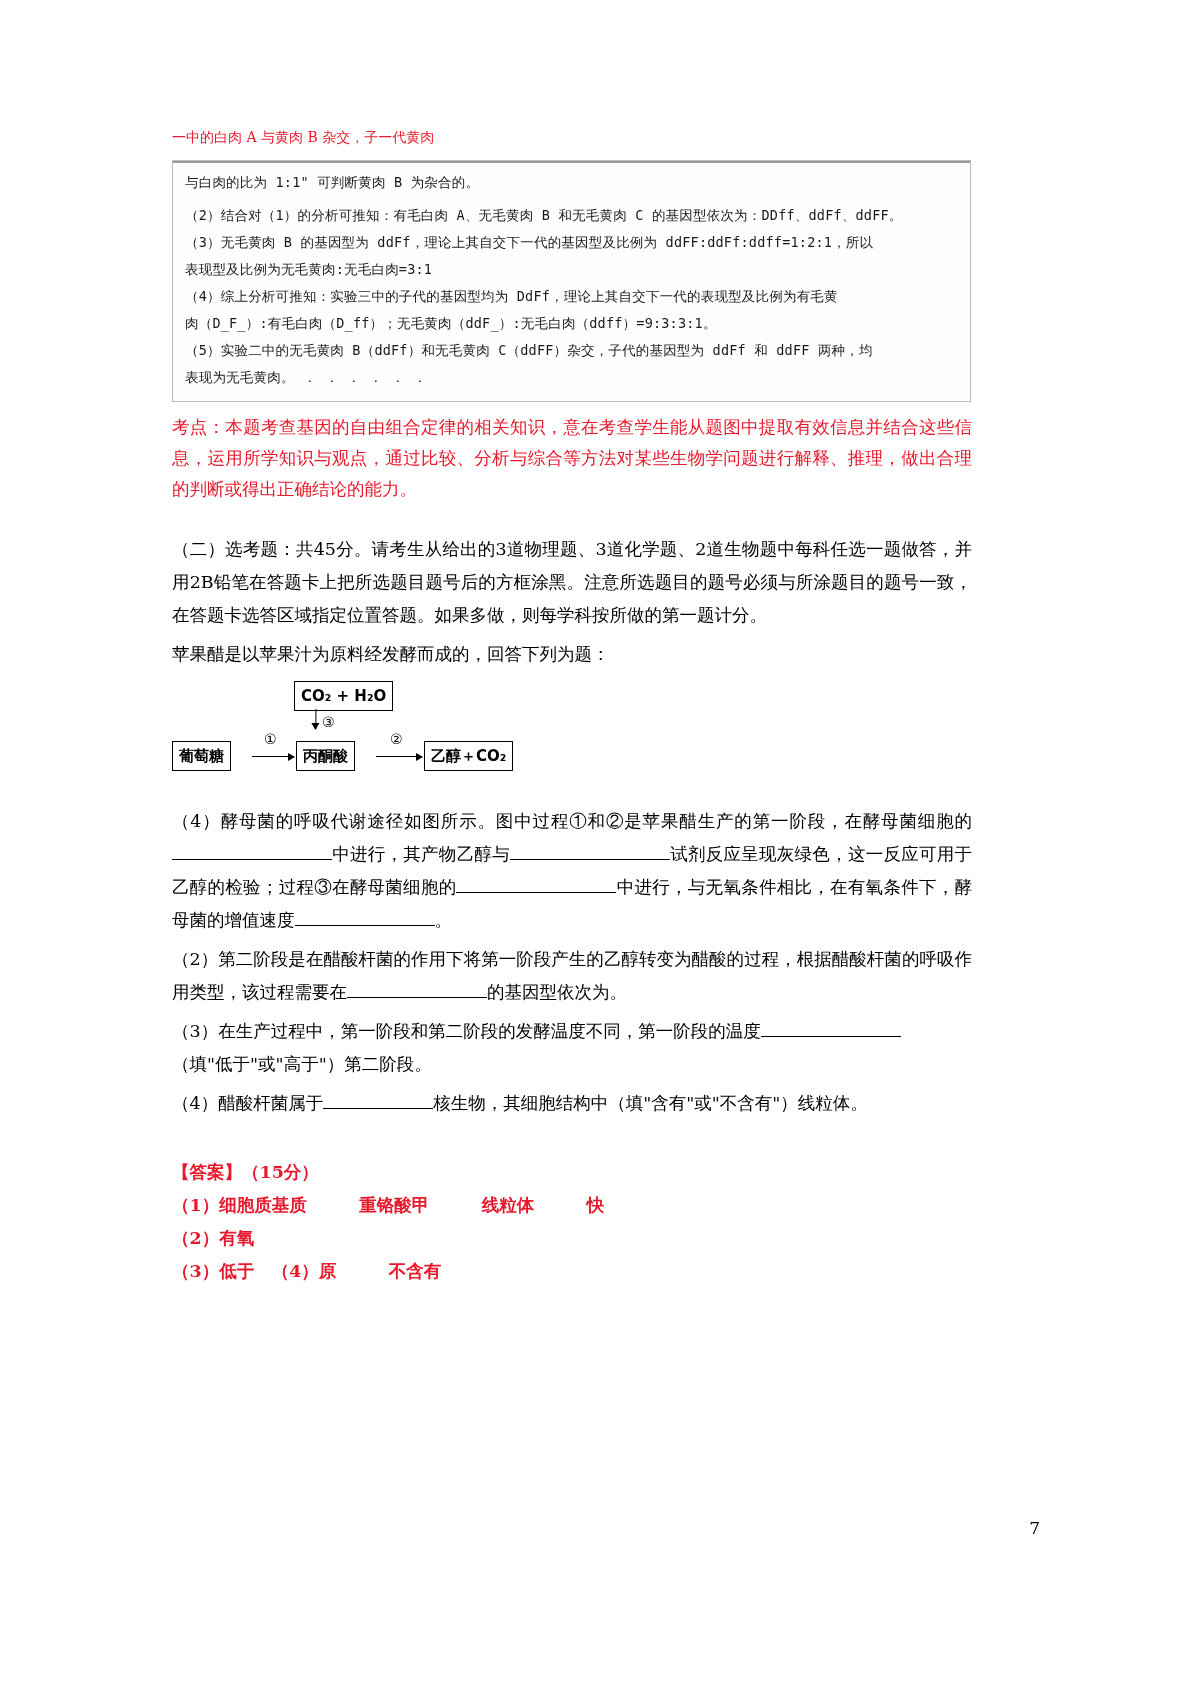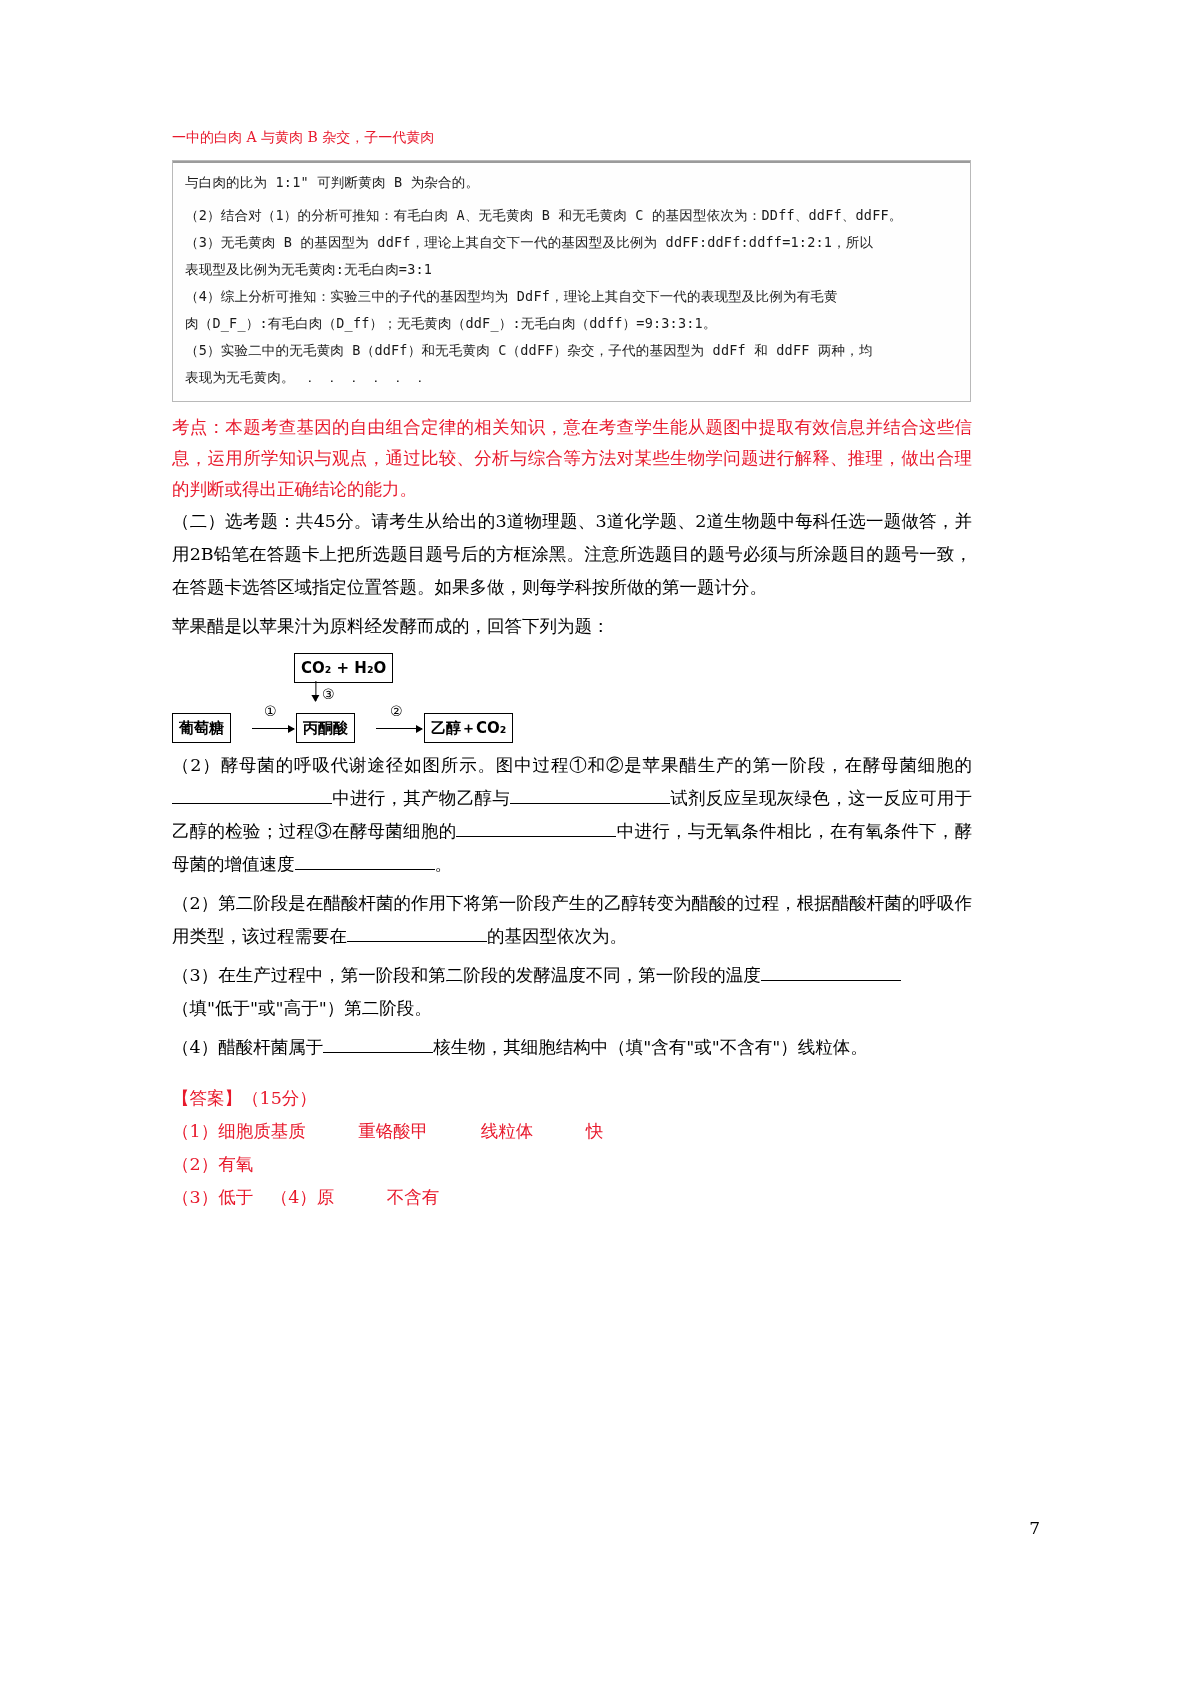--- a/index.html
+++ b/index.html
@@ -58,38 +58,39 @@
   .kaodian {
     color: #e8192c;
     font-size: 17.5px;
     line-height: 31px;
     margin-top: 10px;
     text-align: justify;
   }
   .para {
     font-size: 17.5px;
     line-height: 33px;
-    margin-top: 0;
+    margin-top: 28px;
     text-align: justify;
     color: #000;
   }
   .para-tight {
     margin-top: 6px;
   }
   .blank {
     display: inline-block;
     border-bottom: 1px solid #000;
     vertical-align: baseline;
     height: 18px;
   }
   .b-sm { width: 110px; }
   .b-md { width: 140px; }
   .b-lg { width: 160px; }
   .answer-block {
-    margin-top: 18px;
+    margin-top: 36px;
+    font-weight: bold;
   }
   .answer-block div {
     color: #e8192c;
     font-size: 17.5px;
     line-height: 33px;
   }
   .diagram {
     position: relative;
     height: 96px;
     margin-top: 10px;
@@ -183,21 +184,21 @@
       <div class="arrow-h" style="left:80px; top:75px; width:42px;"></div>
 
       <div class="dbox" style="left:124px; top:60px;">丙酮酸</div>
       <div class="circnum" style="left:218px; top:50px;">②</div>
       <div class="arrow-h" style="left:204px; top:75px; width:46px;"></div>
 
       <div class="dbox" style="left:252px; top:60px;">乙醇＋CO₂</div>
     </div>
 
     <div class="para">
-      <span>（2）酵母菌的呼吸代谢途径如图所示。图中过程①和②是苹果醋生产的第一阶段，在酵母菌细胞的</span><span class="blank b-lg"></span><span>中进行，其产物乙醇与</span><span class="blank b-lg"></span><span>试剂反应呈现灰绿色，这一反应可用于乙醇的检验；过程③在酵母菌细胞的</span><span class="blank b-lg"></span><span>中进行，与无氧条件相比，在有氧条件下，酵母菌的增值速度</span><span class="blank b-md"></span><span>。</span>
+      <span>（4）酵母菌的呼吸代谢途径如图所示。图中过程①和②是苹果醋生产的第一阶段，在酵母菌细胞的</span><span class="blank b-lg"></span><span>中进行，其产物乙醇与</span><span class="blank b-lg"></span><span>试剂反应呈现灰绿色，这一反应可用于乙醇的检验；过程③在酵母菌细胞的</span><span class="blank b-lg"></span><span>中进行，与无氧条件相比，在有氧条件下，酵母菌的增值速度</span><span class="blank b-md"></span><span>。</span>
     </div>
 
     <div class="para para-tight">
       <span>（2）第二阶段是在醋酸杆菌的作用下将第一阶段产生的乙醇转变为醋酸的过程，根据醋酸杆菌的呼吸作用类型，该过程需要在</span><span class="blank b-md"></span><span>的基因型依次为。</span>
     </div>
 
     <div class="para para-tight">
       <span>（3）在生产过程中，第一阶段和第二阶段的发酵温度不同，第一阶段的温度</span><span class="blank b-md"></span><br>
       <span>（填"低于"或"高于"）第二阶段。</span>
     </div>

